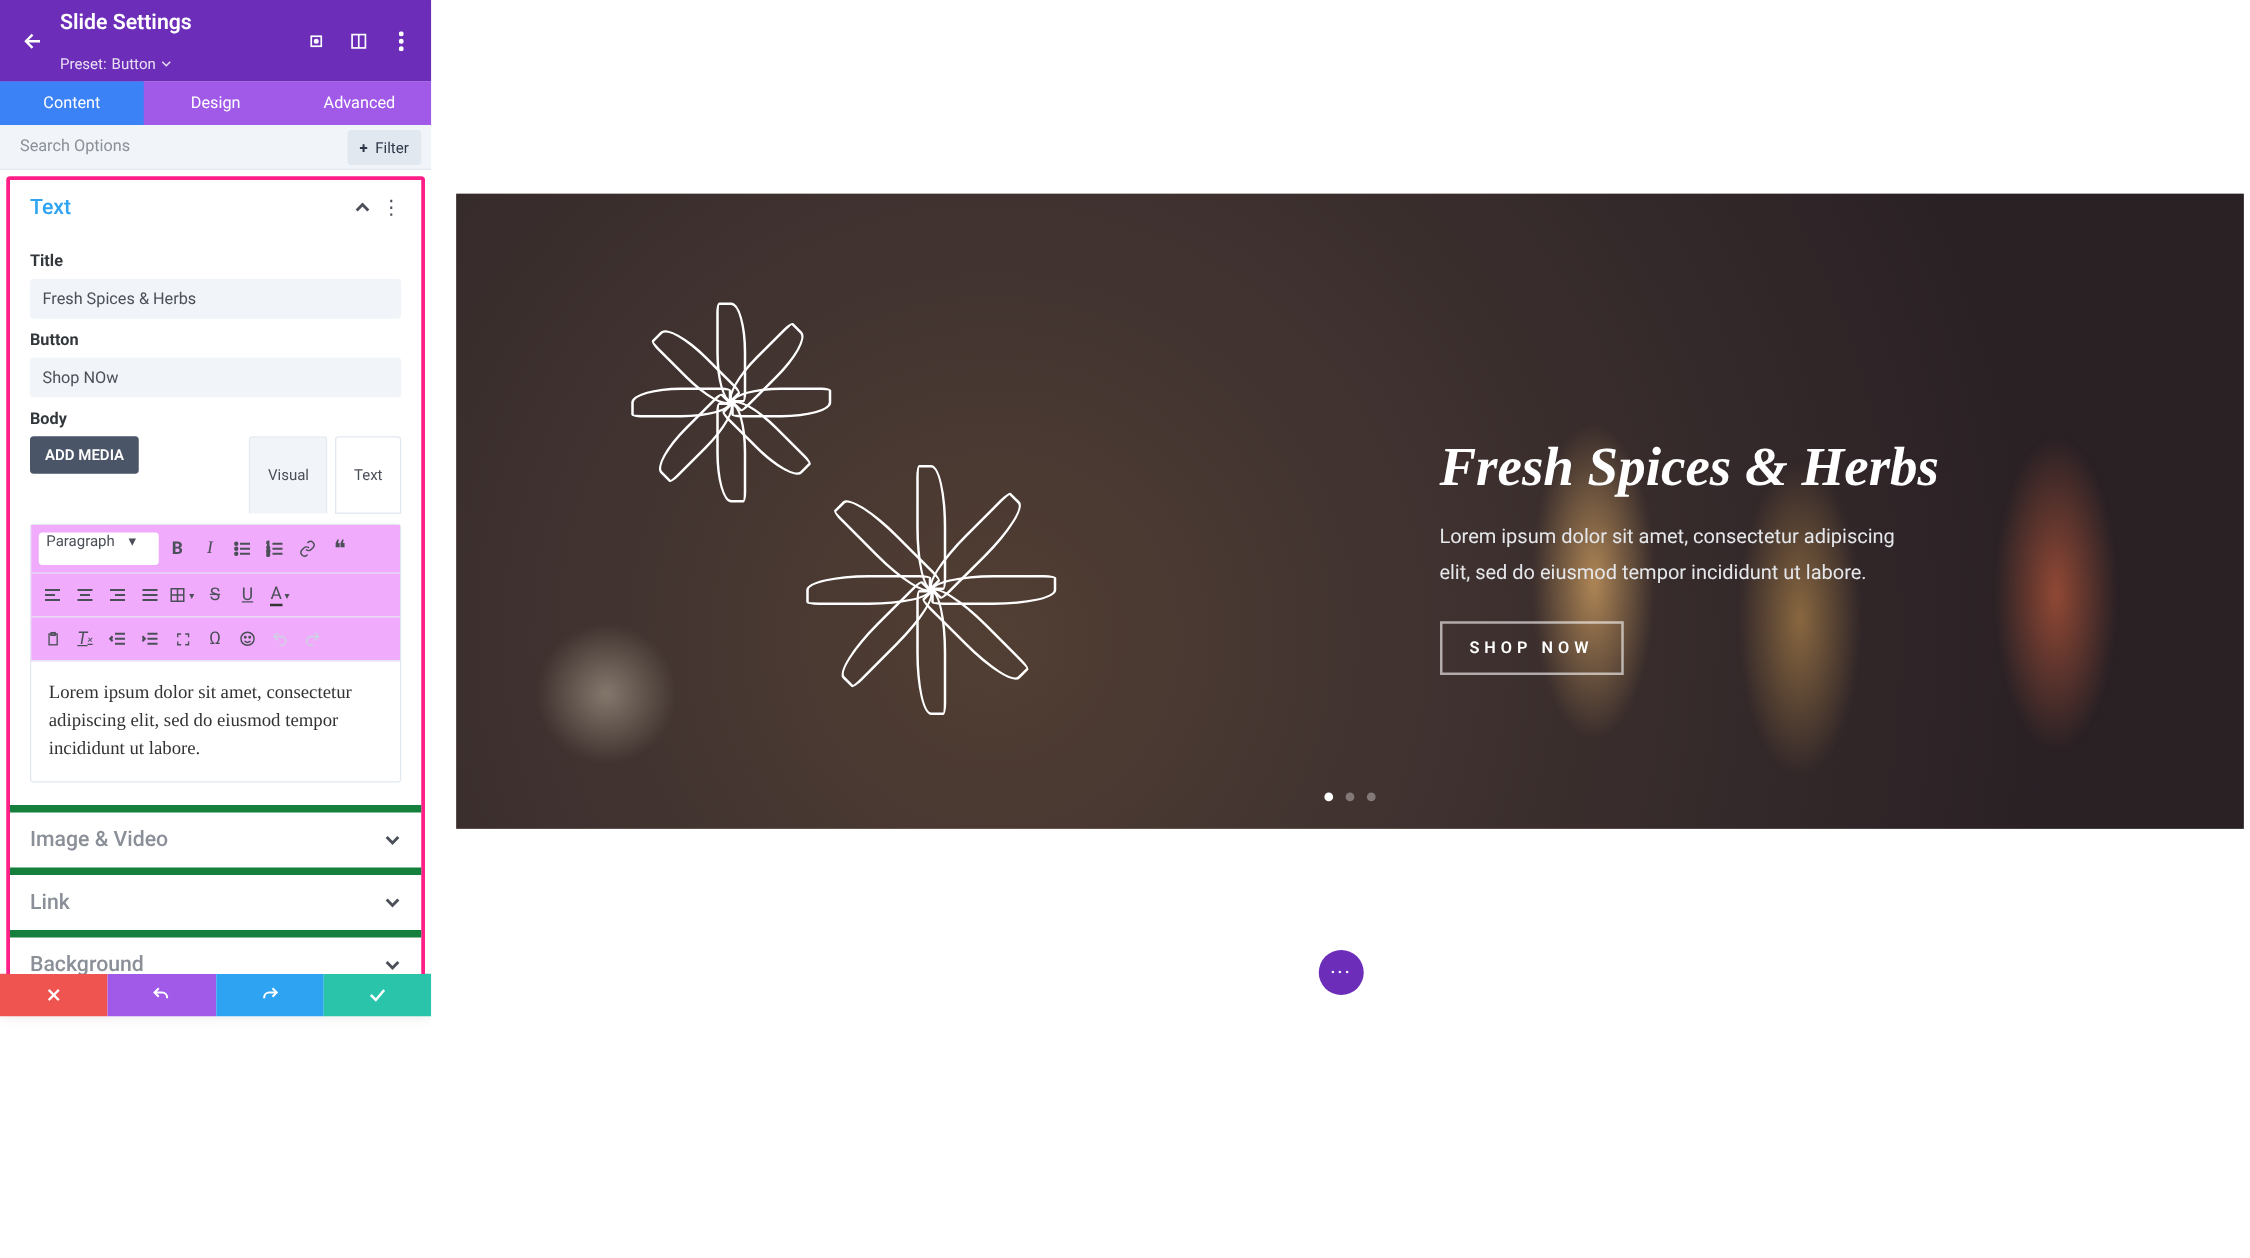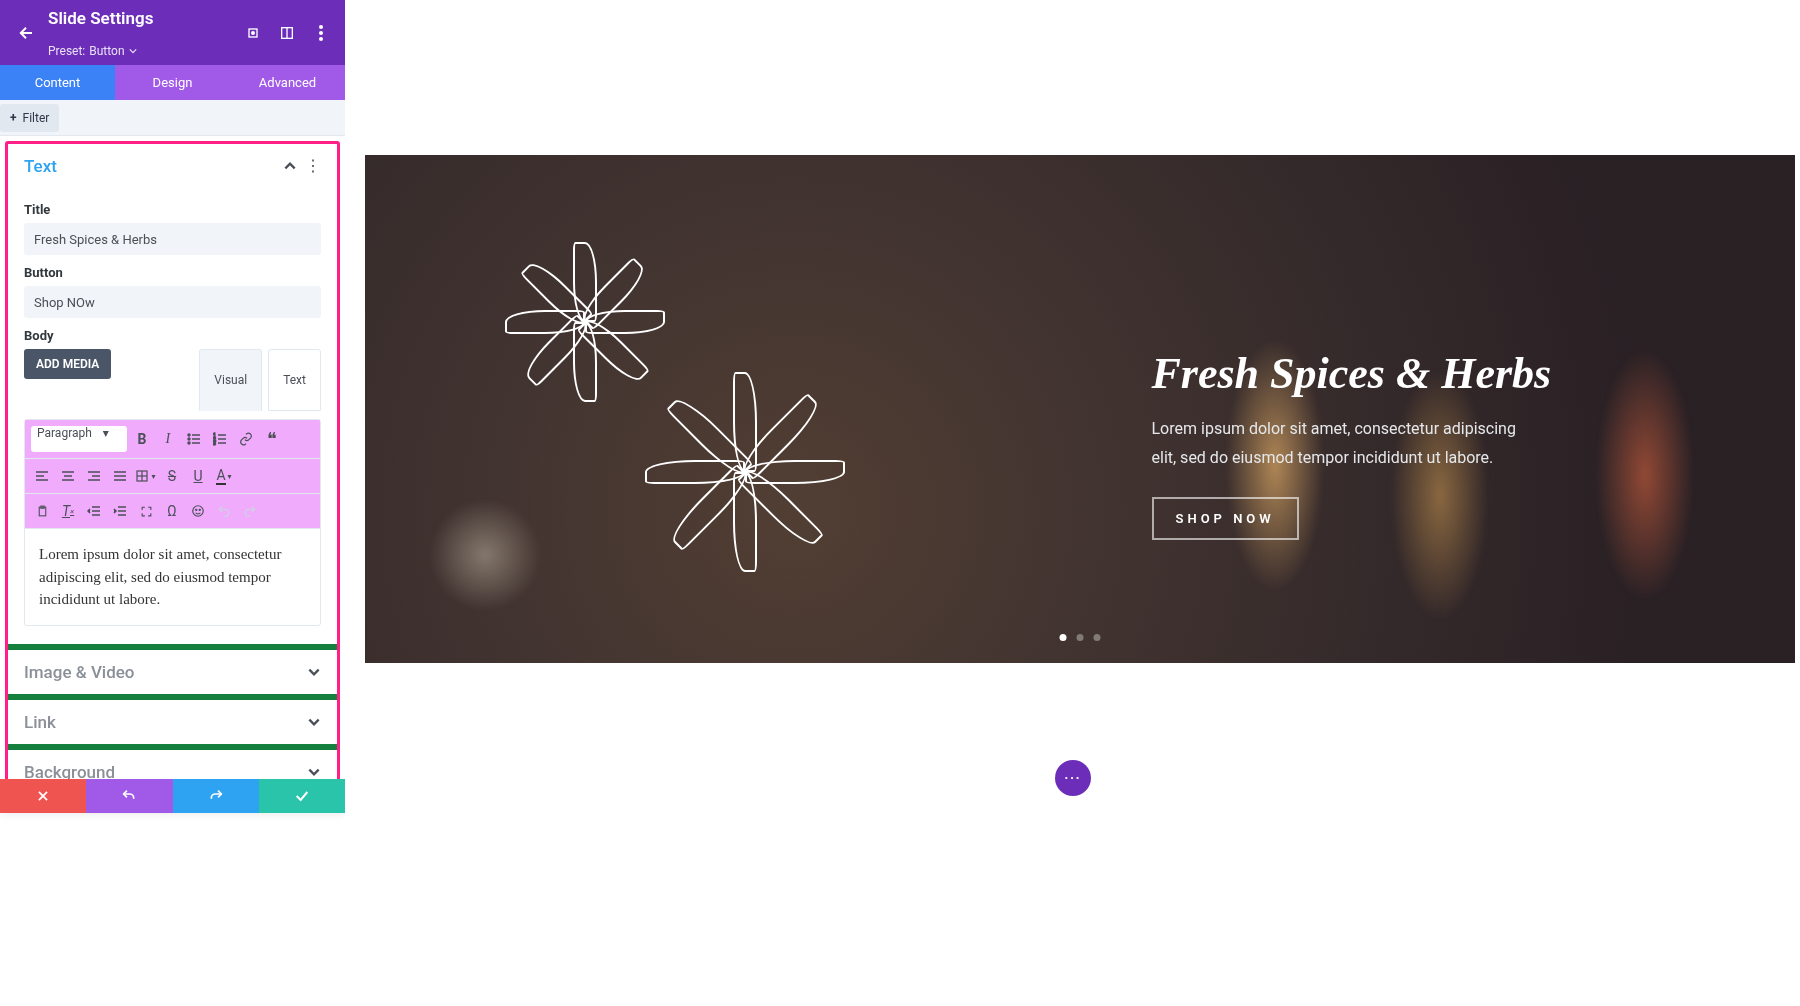--- a/index.html
+++ b/index.html
@@ -138,20 +138,21 @@
     </div>
   </div>
 
   <div class="tabs">
     <div class="tab active">Content</div>
     <div class="tab">Design</div>
     <div class="tab">Advanced</div>
   </div>
 
   <div class="search-row">
+    <input class="search-input" placeholder="Search Options" style="">
     <button class="filter-btn">
       <span style="font-weight:bold;">+</span>
       <span>Filter</span>
     </button>
   </div>
 
   <div class="panel-body">
     <div class="highlight-wrap">
 
       <div class="section">

